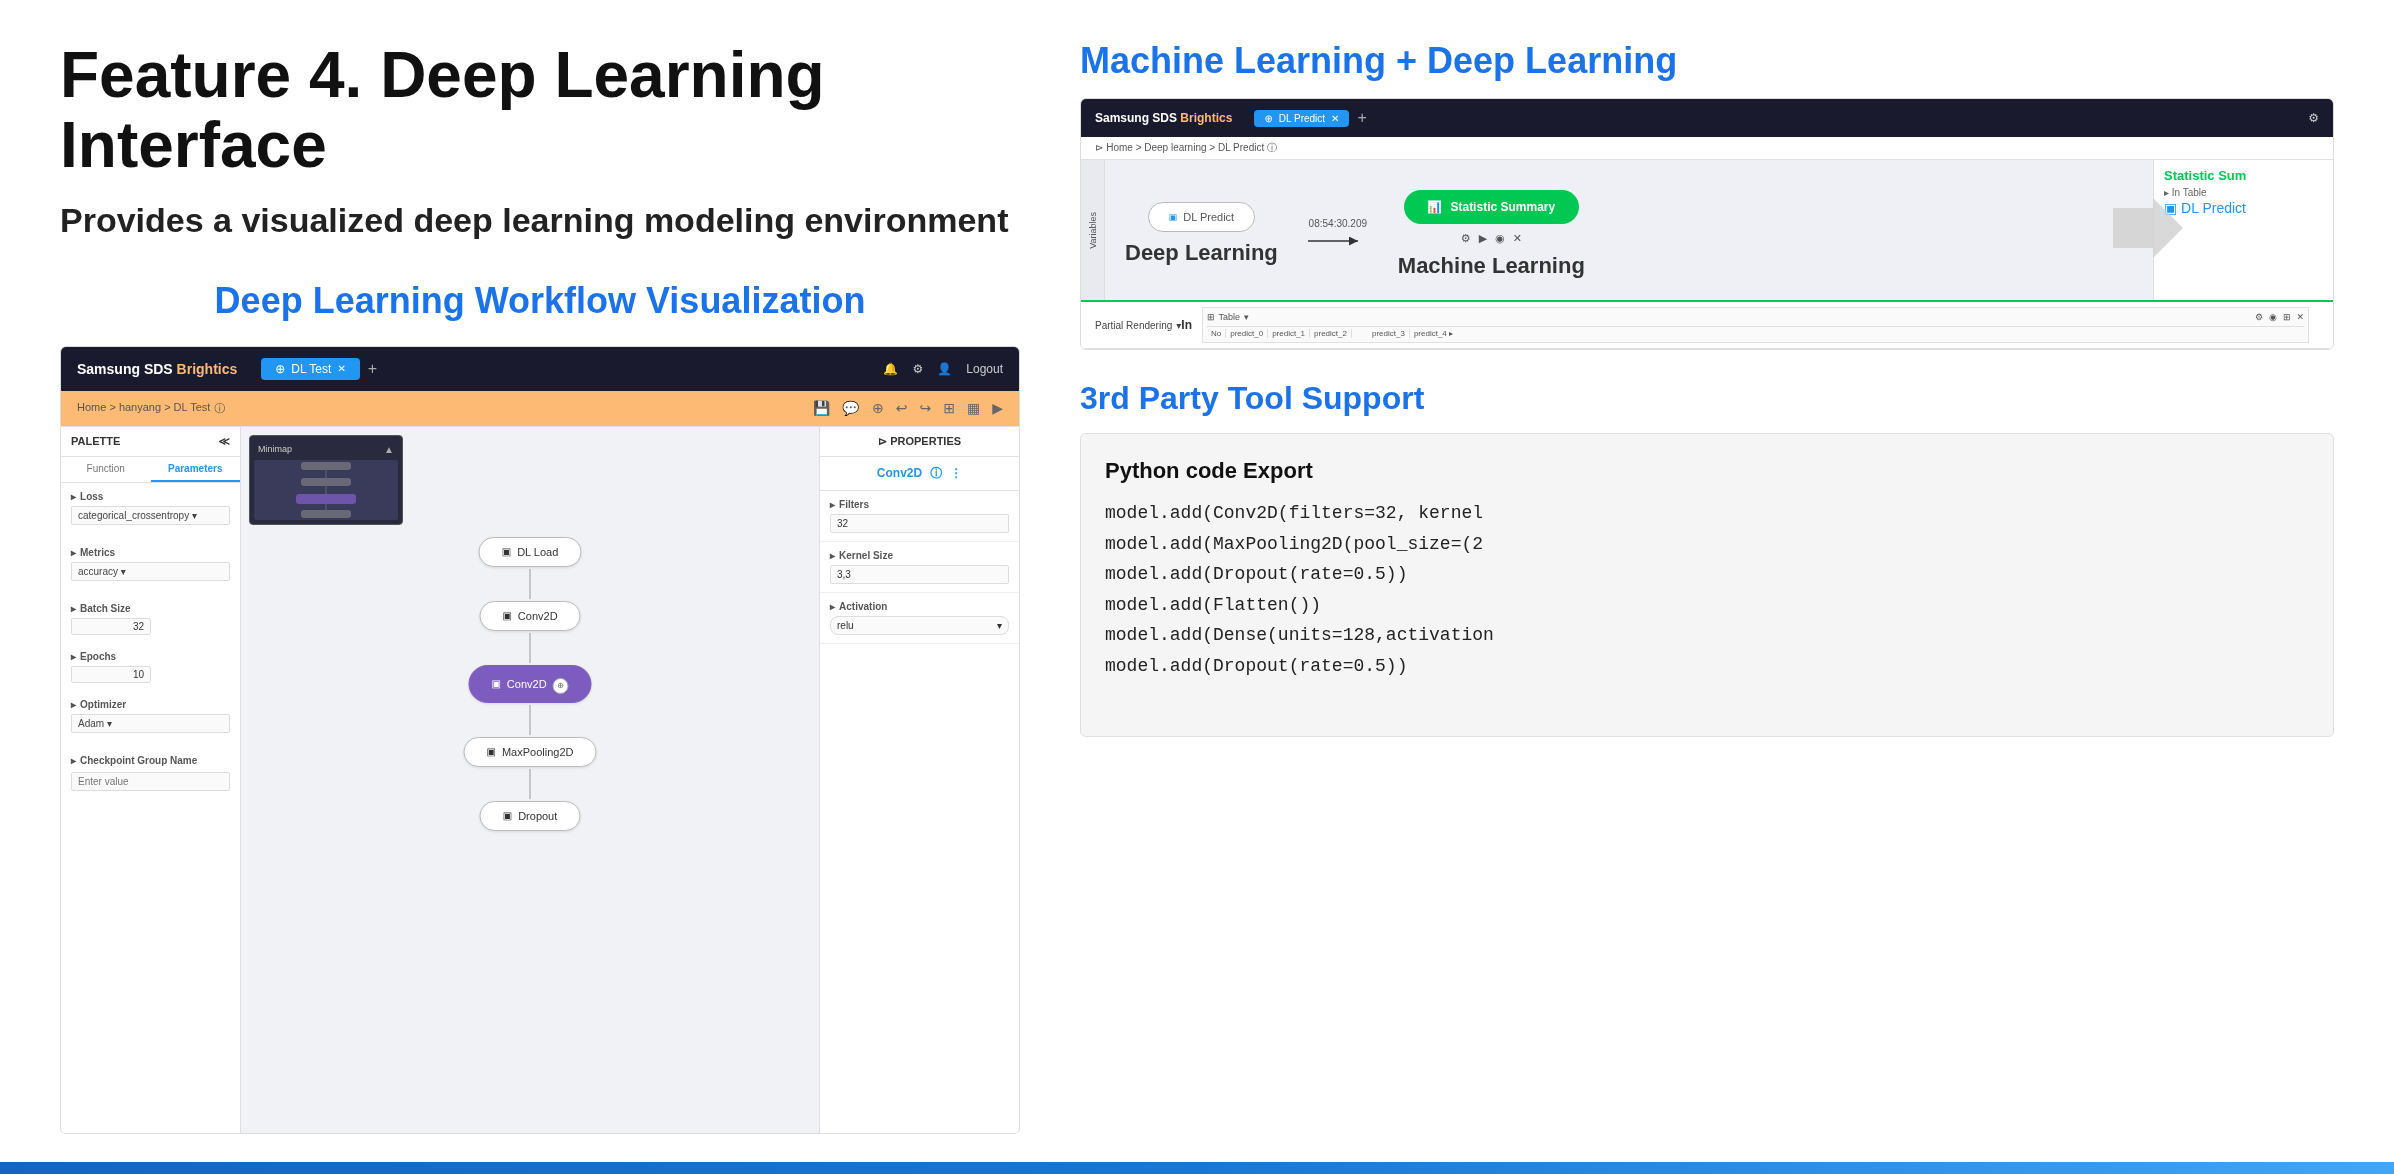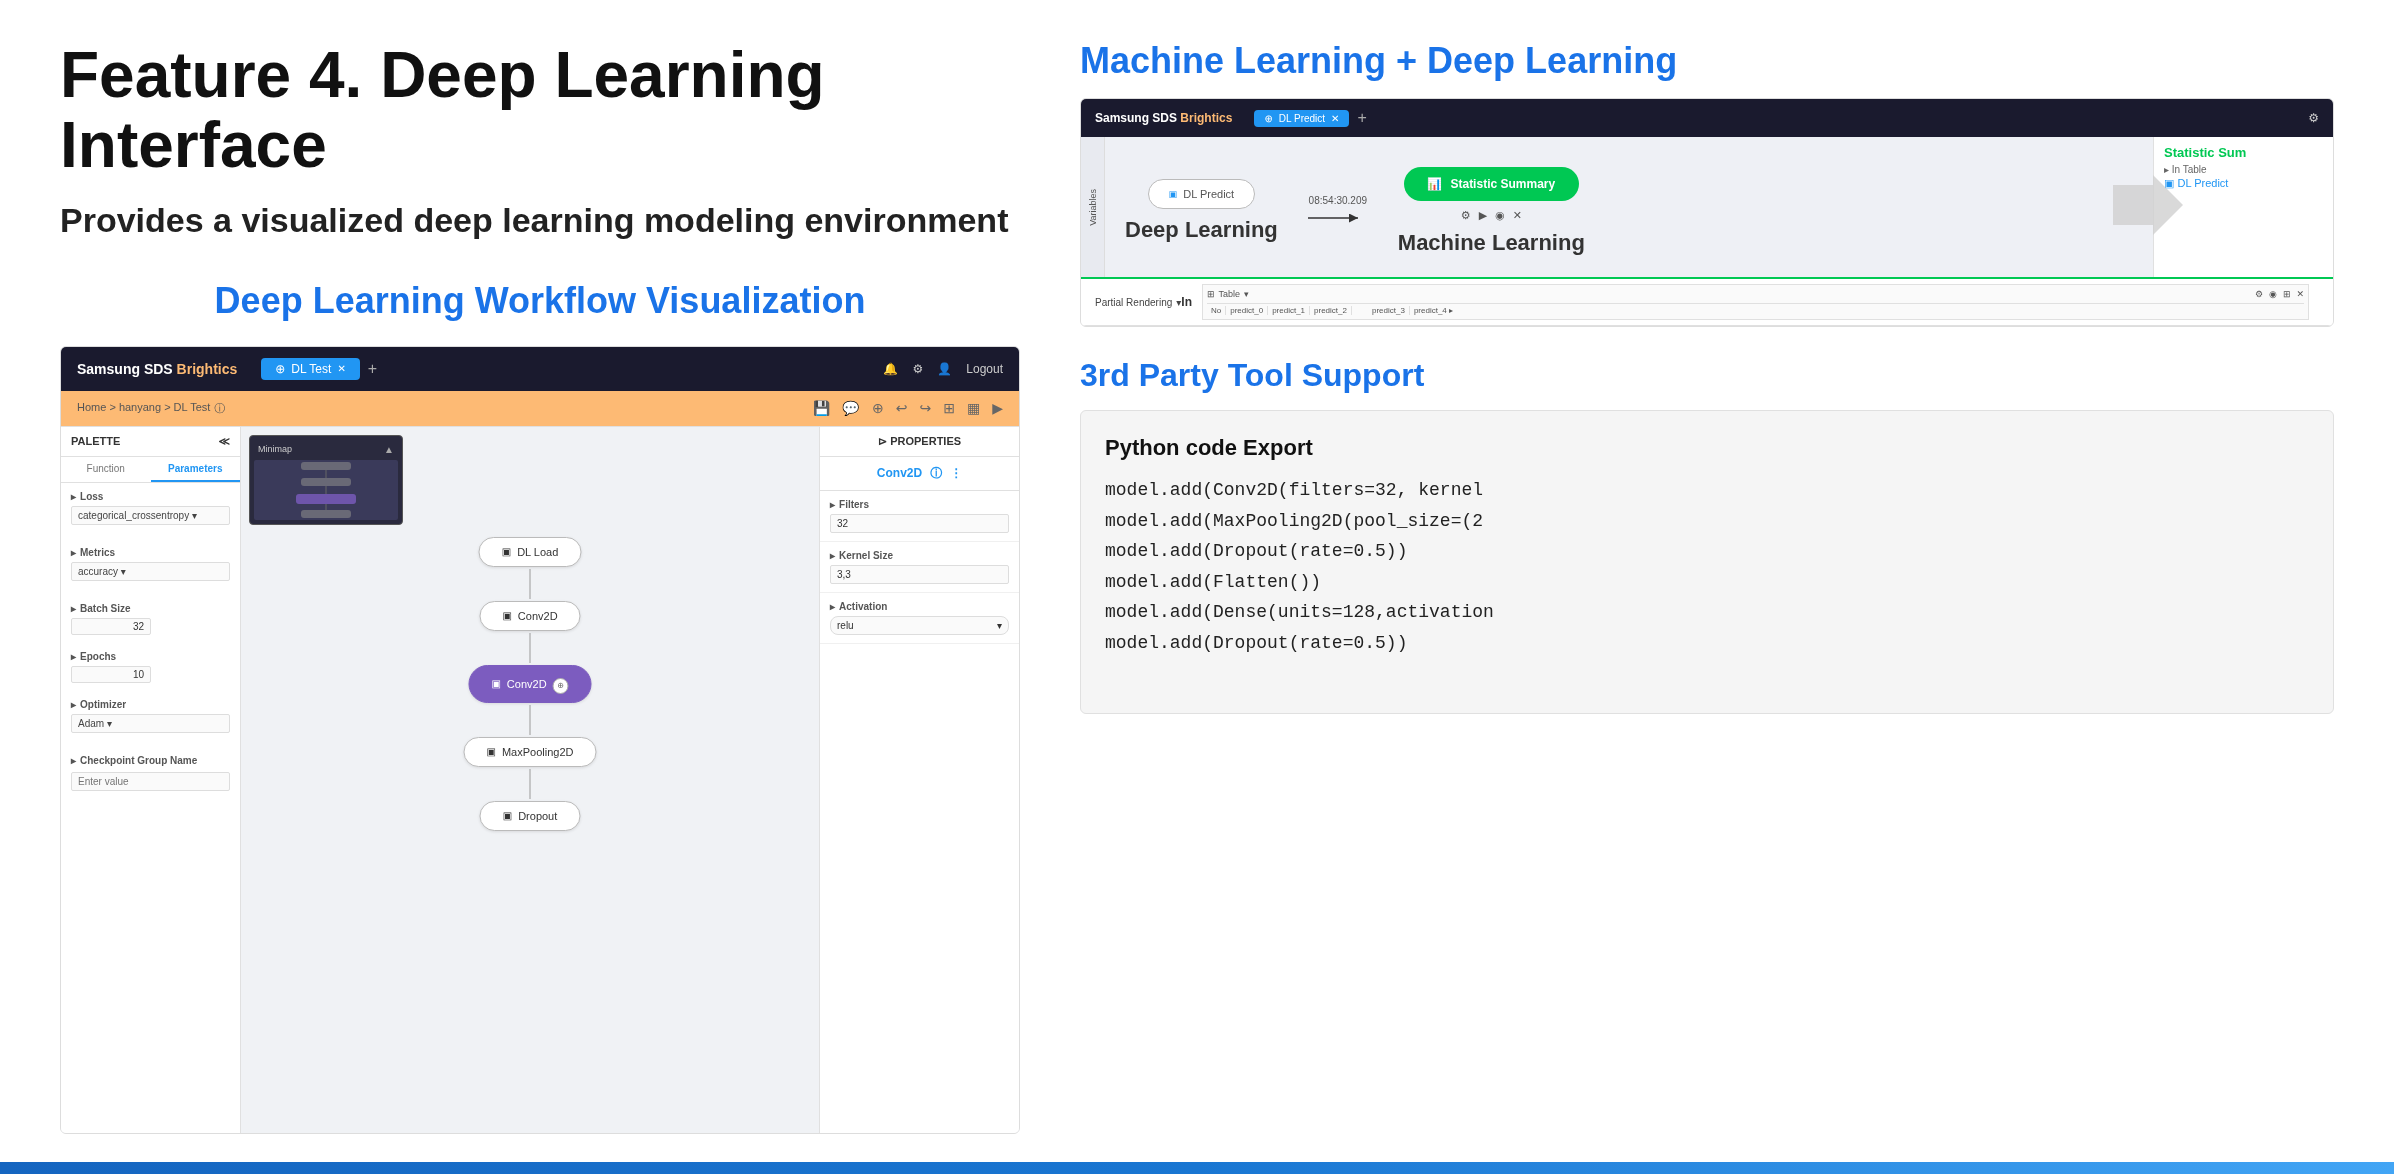--- a/index.html
+++ b/index.html
@@ -779,20 +779,25 @@
               <span>DL Predict</span>
               <span class="tab-close">✕</span>
             </div>
             <span class="tab-add">+</span>
           </div>
           <div class="titlebar-right">
             <span>⚙</span>
           </div>
         </div>
 
+        <div class="ml-dl-nav">
+          <span>⊳</span>
+          <span>Home &gt; Deep learning &gt; DL Predict</span>
+          <span>ⓘ</span>
+        </div>
 
         <div style="display:flex;">
 
           <div style="width:24px; background:#e8eaf0; border-right:1px solid #ddd; display:flex; align-items:center; justify-content:center;">
             <span style="writing-mode:vertical-rl; transform:rotate(180deg); font-size:9px; color:#555;">Variables</span>
           </div>
 
           <div style="flex:1; background:#eef0f5; padding:18px 20px 10px 20px; display:flex; align-items:center; gap:30px; position:relative; min-height:140px;">
 
             <div style="display:flex; flex-direction:column; align-items:center; gap:8px;">
@@ -832,21 +837,21 @@
             <div style="position:absolute; right:-30px; top:50%; transform:translateY(-50%);">
               <svg width="70" height="60" viewBox="0 0 70 60">
                 <polygon points="0,10 40,10 40,0 70,30 40,60 40,50 0,50" fill="#d0d0d0" opacity="0.8"></polygon>
               </svg>
             </div>
           </div>
 
           <div style="width:180px; background:#fff; border-left:1px solid #e0e0e0; padding:8px 10px; font-size:10px;">
             <div class="stat-sum-text">Statistic Sum</div>
             <div style="color:#666; margin-top:4px;">▸ In Table</div>
-            <div style="color:#2196f3; margin-top:2px; font-size:11px;">▣ DL Predict</div>
+            <div style="color:#2196f3; margin-top:2px; font-size:14px;">▣ DL Predict</div>
           </div>
         </div>
 
         <div class="partial-bar">
           <div class="partial-select">
             <span>Partial Rendering</span>
             <span>▾</span>
           </div>
           <span class="in-label">In</span>
           <div style="flex:1; margin:0 10px; border:1px solid #e0e0e0; background:#fafafa; padding:4px;">

